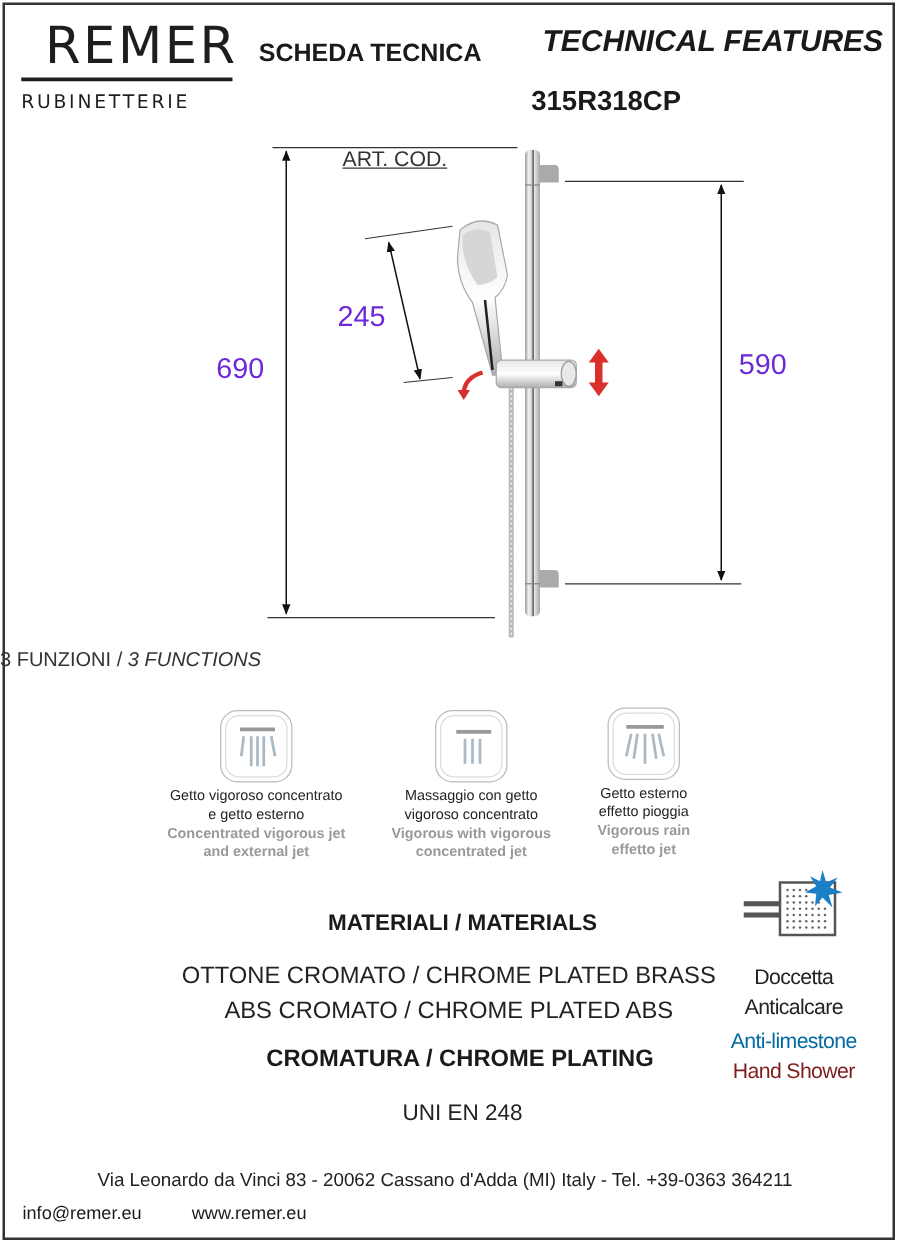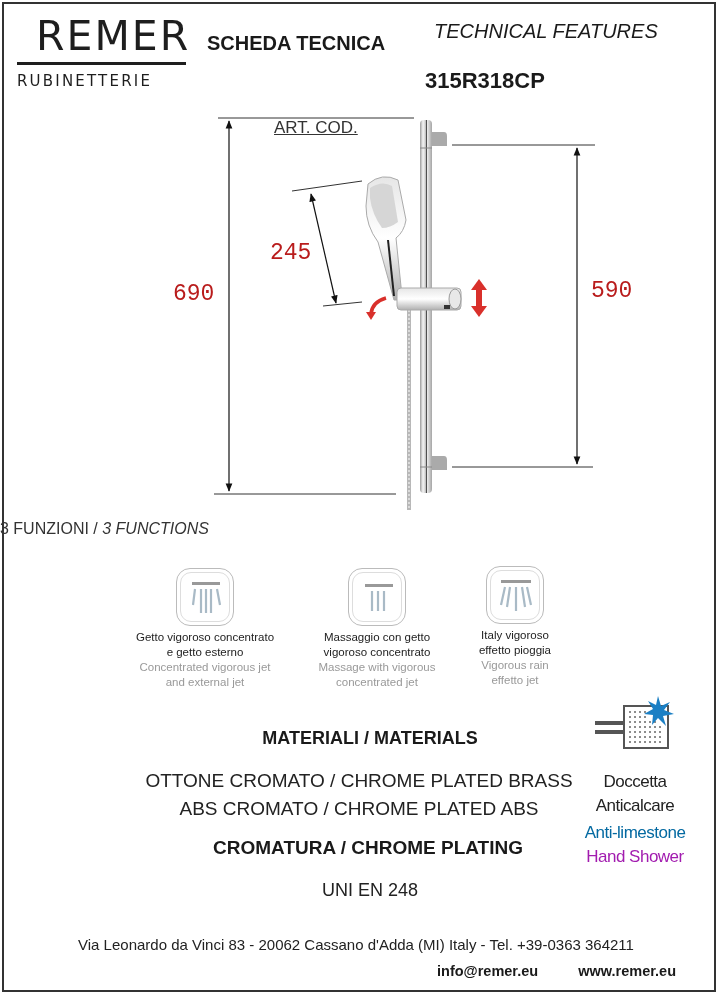--- a/index.html
+++ b/index.html
@@ -3,37 +3,37 @@
 <meta charset="utf-8">
 <style>
   html, body { margin:0; padding:0; background:#fff; }
   body { width:718px; height:994px; position:relative; overflow:hidden; font-family:"Liberation Sans", sans-serif; color:#1a1a1a; }
   .frame { position:absolute; left:2px; top:2px; width:710px; height:986px; border:2px solid #333; }
   .abs { position:absolute; }
   .logo-main { left:16px; top:14px; font-family:"DejaVu Sans", sans-serif; font-size:41px; letter-spacing:2px; color:#1e1e1e; line-height:44px;margin-left:20px; }
   .logo-bar { left:17px; top:62px; width:169px; height:3px; background:#1e1e1e; }
   .logo-sub { left:17px; top:72px; font-family:"DejaVu Sans", sans-serif; font-size:15px; letter-spacing:2.2px; color:#1e1e1e; }
   .h-title { left:207px; top:32px; font-size:20px; font-weight:bold; }
-  .h-title-en { left:434px; top:20px; font-size:20px; font-weight:normal; font-style:italic; }
+  .h-title-en { left:434px; top:20px; font-size:24px; font-weight:bold; font-style:italic; }
   .art-label { left:274px; top:72px; font-size:17px; text-decoration:underline; color:#333;margin-top:46px; }
   .art-code { left:425px; top:68px; font-size:22px; font-weight:bold; }
-  .dim { font-family:Liberation Mono, monospace; font-size:23px; color:#b91c1c; font-weight:300; }
+  .dim { font-family:Liberation Sans, sans-serif; font-size:23px; color:#6d28d9; font-weight:300; }
   .functions-title { left:0; width:700px; top:520px; text-align:left; font-size:16px; color:#333; }
   .func { position:absolute; top:568px; width:190px; text-align:center; font-size:11.5px; line-height:15px; }
   .func .icon-box { width:58px; height:58px; margin:0 auto 4px; border:1.5px solid #bbb; border-radius:14px; box-sizing:border-box; position:relative; }
   .func .icon-box .inner { position:absolute; left:3px; top:3px; right:3px; bottom:3px; border:1px solid #ddd; border-radius:11px; }
   .func .it { color:#222; }
-  .func .en { color:#999; }
+  .func .en { color:#999;font-weight:bold; }
   .mat-title { left:0; width:740px; top:728px; text-align:center; font-size:18px; font-weight:bold; }
   .mat-line { left:0; width:718px; text-align:center; font-size:19px; color:#222; }
   .chrome { left:0; width:736px; top:837px; text-align:center; font-size:19px; font-weight:bold; }
   .norm { left:0; width:740px; top:880px; text-align:center; font-size:18px; color:#222; }
   .al { left:570px; width:130px; text-align:center; font-size:17px; line-height:21px; letter-spacing:-0.5px; }
   .footer-addr { left:0; width:712px; top:936px; text-align:center; font-size:15px; color:#222; }
-  .footer-contacts { left:0; width:694px; top:963px; text-align:right; font-size:14.5px; font-weight:bold; }
+  .footer-contacts { left:0; width:694px; top:963px; text-align:left; font-size:14.5px; font-weight:normal; }
   .footer-contacts span { margin:0 18px; }
 </style>
 </head>
 <body>
 
 <div class="frame"></div>
 
 <div class="abs logo-main">REMER</div>
 <div class="abs logo-bar"></div>
 <div class="abs logo-sub">RUBINETTERIE</div>
@@ -142,37 +142,37 @@
     <div class="inner"></div>
     <svg width="58" height="58" style="position:absolute;left:0;top:0">
       <rect x="16" y="15" width="28" height="3" fill="#999"></rect>
       <line x1="23" y1="22" x2="23" y2="42" stroke="#a9bac6" stroke-width="2.2"></line>
       <line x1="29" y1="22" x2="29" y2="42" stroke="#a9bac6" stroke-width="2.2"></line>
       <line x1="35" y1="22" x2="35" y2="42" stroke="#a9bac6" stroke-width="2.2"></line>
     </svg>
   </div>
   <div class="it">Massaggio con getto</div>
   <div class="it">vigoroso concentrato</div>
-  <div class="en">Massage with vigorous</div>
+  <div class="en">Vigorous with vigorous</div>
   <div class="en">concentrated jet</div>
 </div>
 
 <div class="func" style="left:420px; top:566px">
   <div class="icon-box">
     <div class="inner"></div>
     <svg width="58" height="58" style="position:absolute;left:0;top:0">
       <rect x="14" y="13" width="30" height="3" fill="#999"></rect>
       <line x1="18" y1="20" x2="14" y2="38" stroke="#a9bac6" stroke-width="2.2"></line>
       <line x1="23" y1="20" x2="20" y2="40" stroke="#a9bac6" stroke-width="2.2"></line>
       <line x1="29" y1="20" x2="29" y2="44" stroke="#a9bac6" stroke-width="2.2"></line>
       <line x1="35" y1="20" x2="38" y2="40" stroke="#a9bac6" stroke-width="2.2"></line>
       <line x1="40" y1="20" x2="44" y2="38" stroke="#a9bac6" stroke-width="2.2"></line>
     </svg>
   </div>
-  <div class="it">Italy vigoroso</div>
+  <div class="it">Getto esterno</div>
   <div class="it">effetto pioggia</div>
   <div class="en">Vigorous rain</div>
   <div class="en">effetto jet</div>
 </div>
 
 <div class="abs mat-title">MATERIALI / MATERIALS</div>
 <div class="abs mat-line" style="top:770px">OTTONE CROMATO / CHROME PLATED BRASS</div>
 <div class="abs mat-line" style="top:798px">ABS CROMATO / CHROME PLATED ABS</div>
 <div class="abs chrome">CROMATURA / CHROME PLATING</div>
 <div class="abs norm">UNI EN 248</div>
@@ -223,19 +223,19 @@
       <circle cx="55" cy="50" r="1"></circle>
       <circle cx="60" cy="50" r="1"></circle>
       <circle cx="65" cy="50" r="1"></circle>
       <circle cx="70" cy="50" r="1"></circle>
   </g>
   <path d="M68,4 L71,14 L80,10 L74,18 L84,22 L73,24 L76,34 L68,26 L62,33 L63,23 L54,22 L63,17 L58,9 L66,13 z" fill="#1a7fc4"></path>
 </svg>
 <div class="abs al" style="top:771px;color:#222">Doccetta</div>
 <div class="abs al" style="top:795px;color:#222">Anticalcare</div>
 <div class="abs al" style="top:822px;color:#0369a1">Anti-limestone</div>
-<div class="abs al" style="top:846px;color:#a21caf">Hand Shower</div>
+<div class="abs al" style="top:846px;color:#7f1d1d">Hand Shower</div>
 
 <div class="abs footer-addr">Via Leonardo da Vinci 83 - 20062 Cassano d'Adda (MI) Italy - Tel. +39-0363 364211</div>
 <div class="abs footer-contacts">
   <span>info@remer.eu</span>
   <span>www.remer.eu</span>
 </div>
 
 </body></html>

